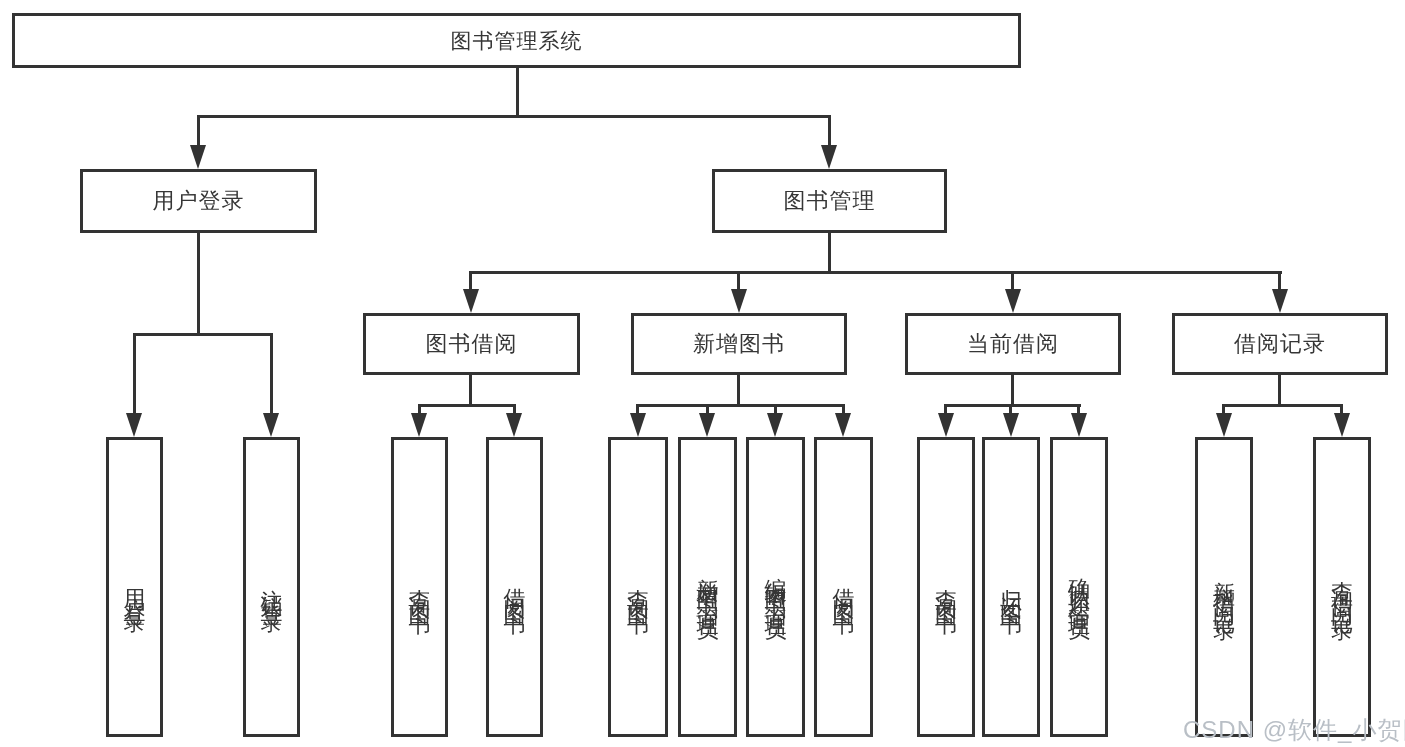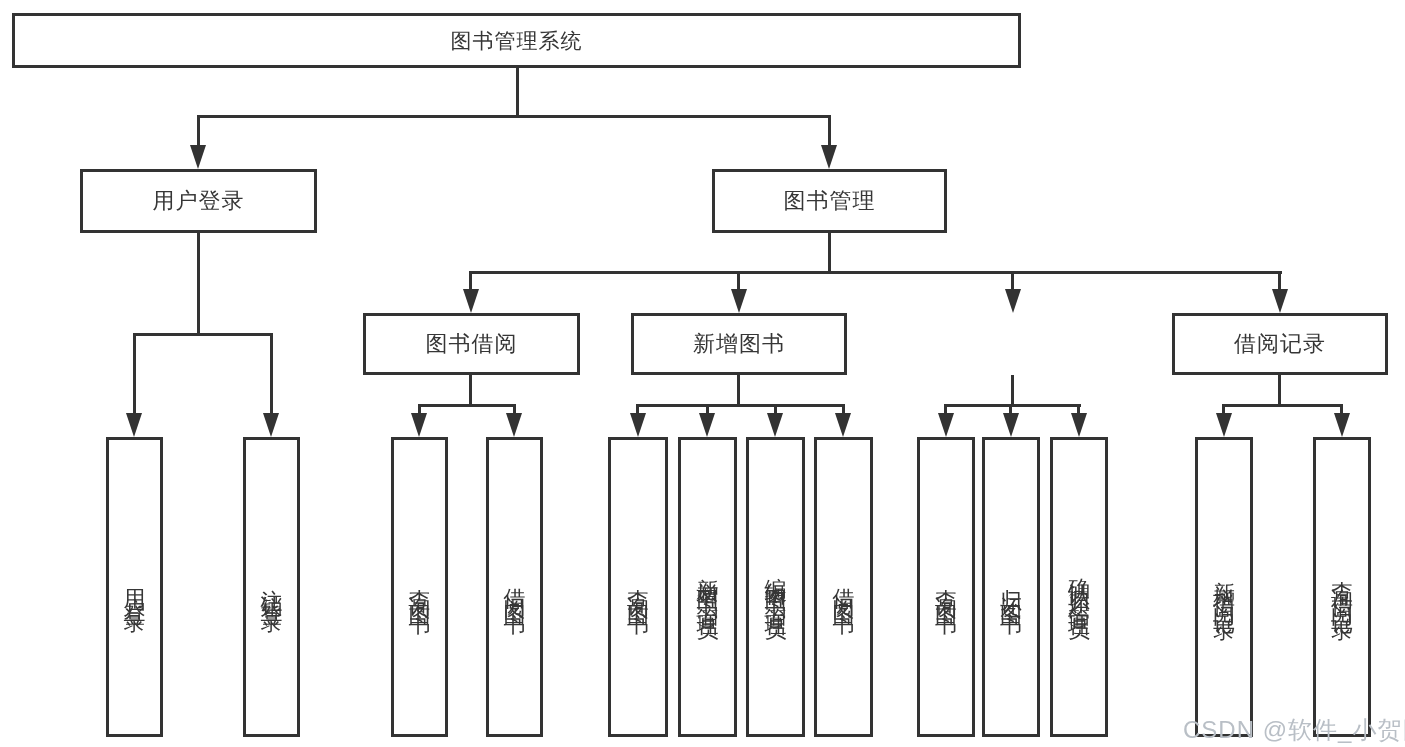--- a/index.html
+++ b/index.html
@@ -90,20 +90,21 @@
   <div class="arr" style="left:463px;top:289px"></div>
   <div class="vl" style="left:737px;top:273px;height:18px"></div>
   <div class="arr" style="left:731px;top:289px"></div>
   <div class="vl" style="left:1011px;top:273px;height:18px"></div>
   <div class="arr" style="left:1005px;top:289px"></div>
   <div class="vl" style="left:1278px;top:273px;height:18px"></div>
   <div class="arr" style="left:1272px;top:289px"></div>
 
   <div class="box" style="left:363px;top:313px;width:217px;height:62px">图书借阅</div>
   <div class="box" style="left:631px;top:313px;width:216px;height:62px">新增图书</div>
+  <div class="box" style="left:905px;top:313px;width:216px;height:62px">当前借阅</div>
   <div class="box" style="left:1172px;top:313px;width:216px;height:62px">借阅记录</div>
 
   <div class="vl" style="left:469px;top:375px;height:32px"></div>
   <div class="hl" style="left:418px;top:404px;width:98px"></div>
   <div class="vl" style="left:418px;top:406px;height:9px"></div>
   <div class="arr" style="left:411px;top:413px"></div>
   <div class="vl" style="left:513px;top:406px;height:9px"></div>
   <div class="arr" style="left:506px;top:413px"></div>
 
   <div class="vl" style="left:737px;top:375px;height:32px"></div>

